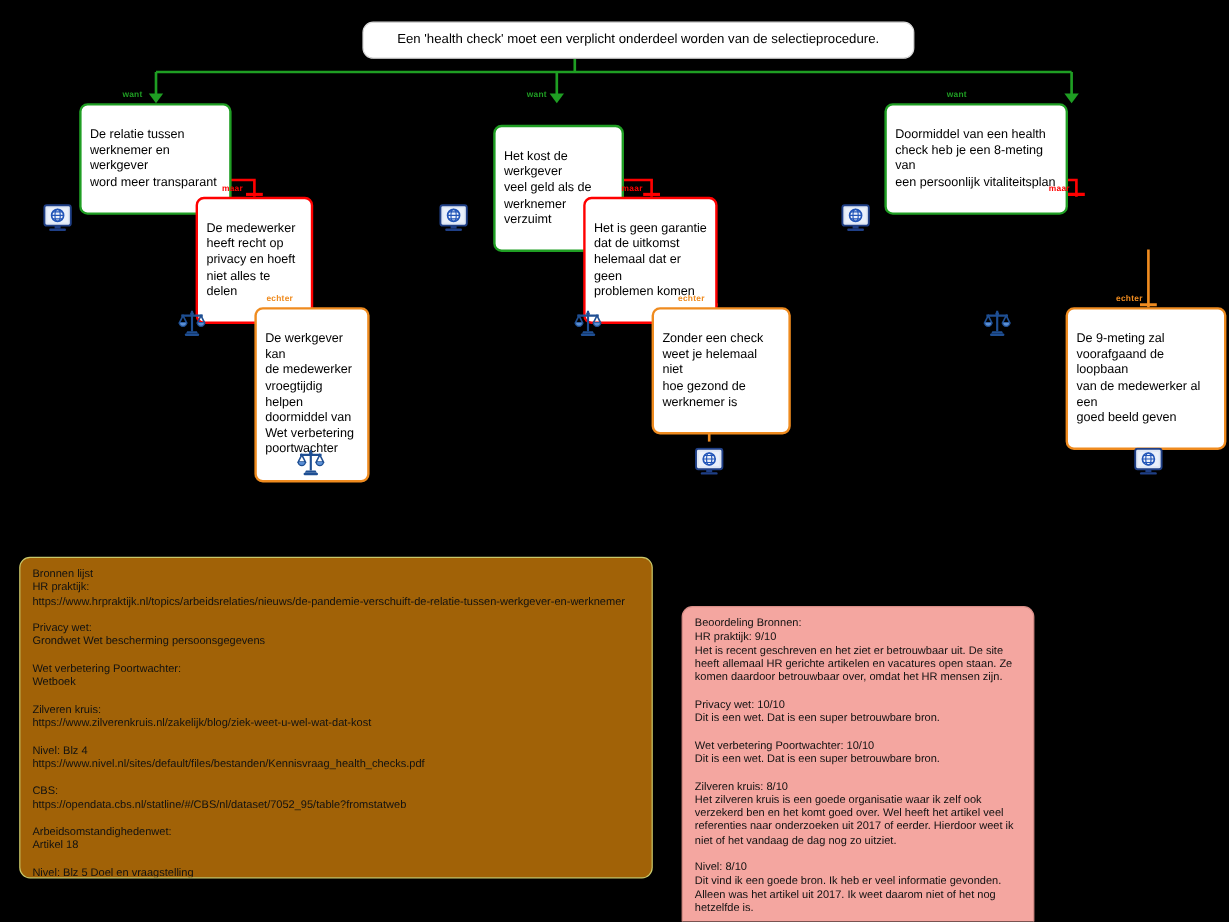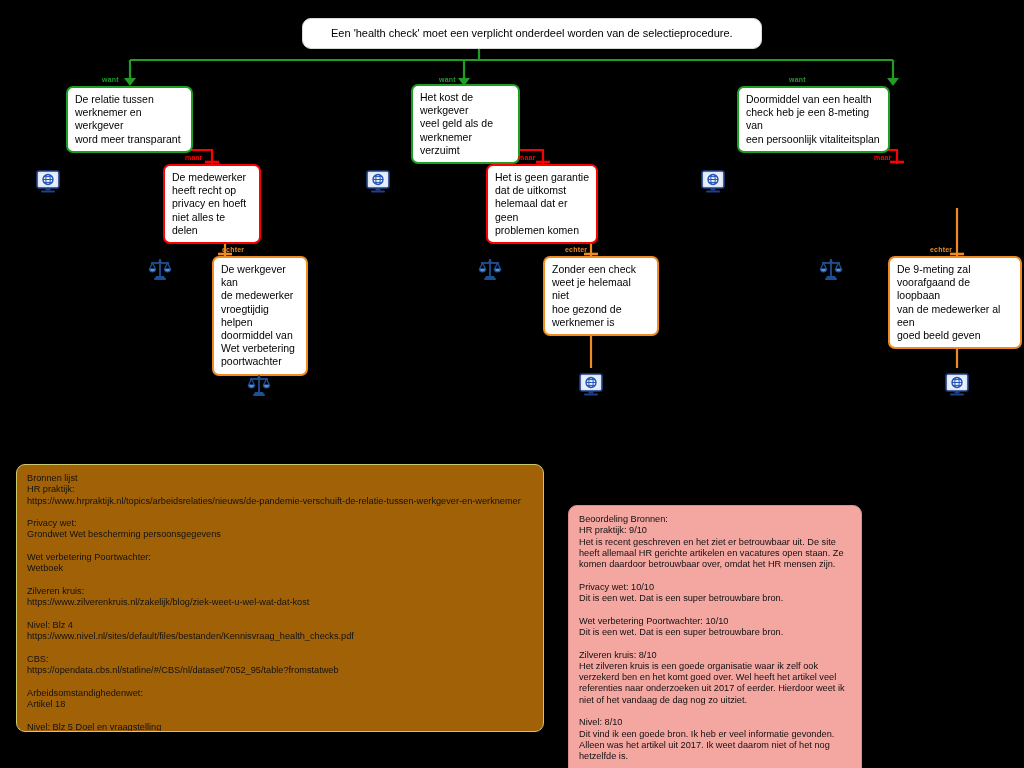--- a/index.html
+++ b/index.html
@@ -12,21 +12,21 @@
   }
   .canvas{position:absolute;inset:0;}
   svg.links{position:absolute;left:0;top:0;width:1024px;height:768px;pointer-events:none;}
 
   
   .node{
     position:absolute;
     background:#ffffff;
     border-radius:7px;
     box-sizing:border-box;
-    padding:5px 7px;
+    padding:18px 7px;
     font-size:10.5px;
     line-height:13.2px;
     color:#000000;
     white-space:pre-line;
     z-index:3;
   }
   .node.claim{
     border:1.5px solid #d8d8d8;
     border-radius:9px;
     padding:8px 28px;
@@ -137,21 +137,21 @@
 
   <div class="conn-label alt" style="left:222px;top:246px;">echter</div>
   <div class="node alt" style="left:212px;top:256px;width:96px;">De werkgever kan
 de medewerker
 vroegtijdig helpen
 doormiddel van
 Wet verbetering
 poortwachter</div>
 
   <div class="conn-label pro" style="left:439px;top:76px;">want</div>
-  <div class="node pro" style="left:411px;top:84px;width:109px;">Het kost de werkgever
+  <div class="node pro" style="left:411px;top:104px;width:109px;">Het kost de werkgever
 veel geld als de
 werknemer verzuimt</div>
 
   <div class="conn-label con" style="left:518px;top:154px;">maar</div>
   <div class="node con" style="left:486px;top:164px;width:112px;">Het is geen garantie
 dat de uitkomst
 helemaal dat er geen
 problemen komen</div>
 
   <div class="conn-label alt" style="left:565px;top:246px;">echter</div>

